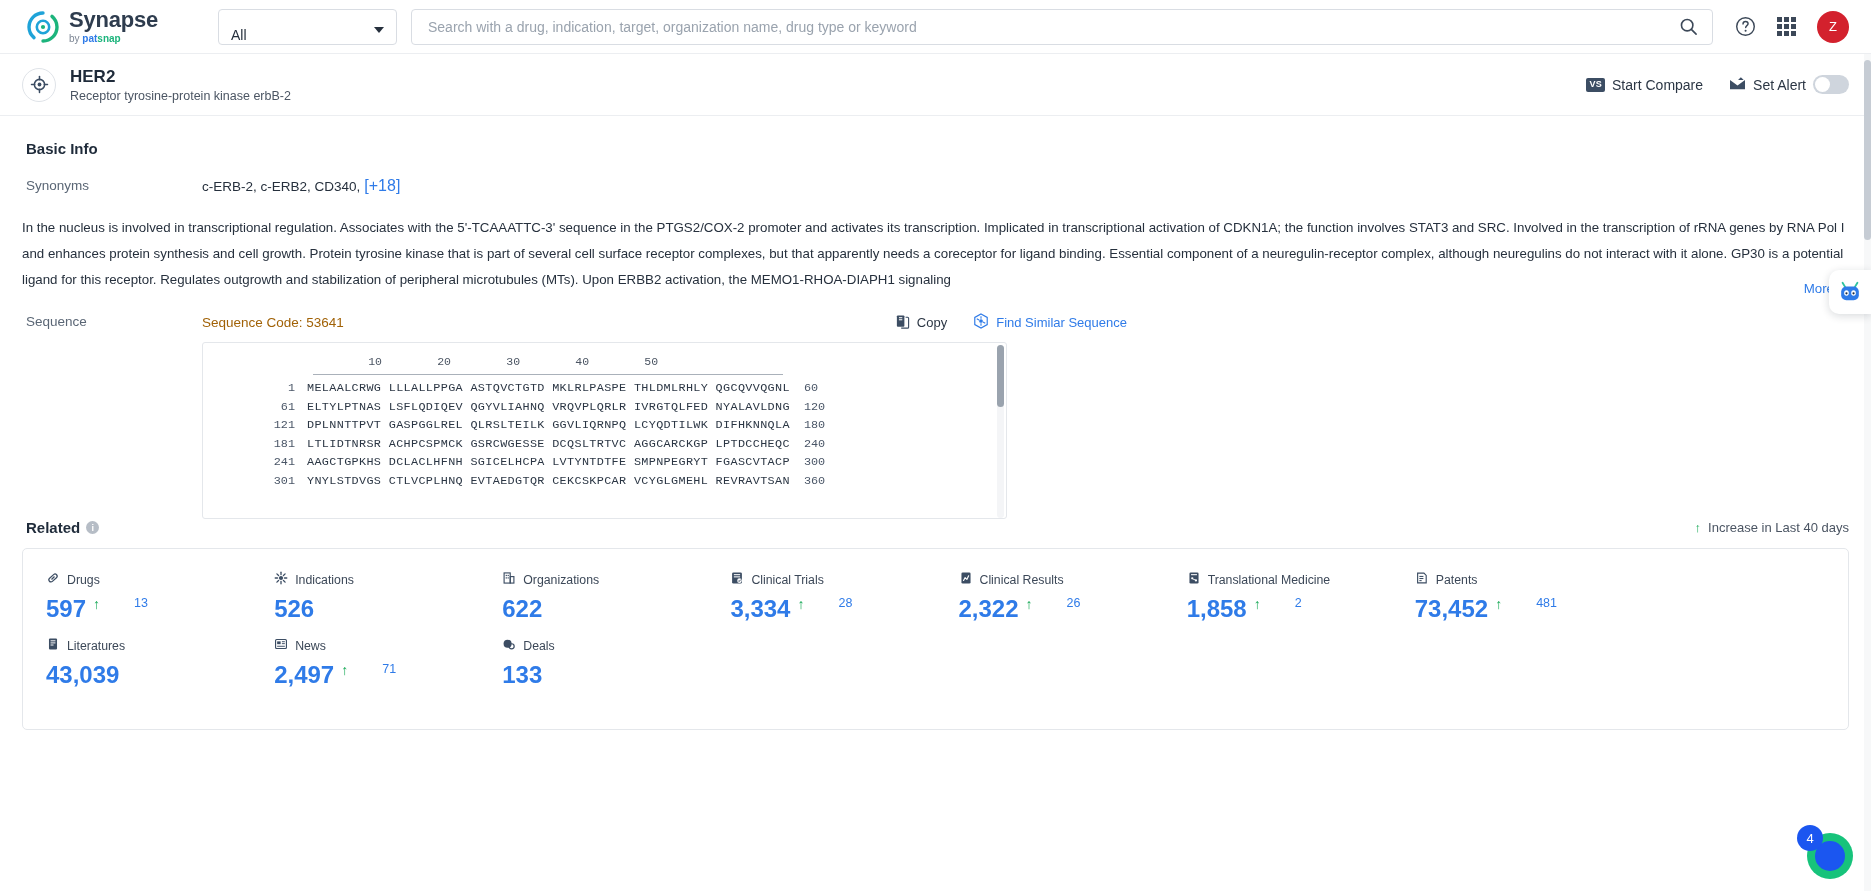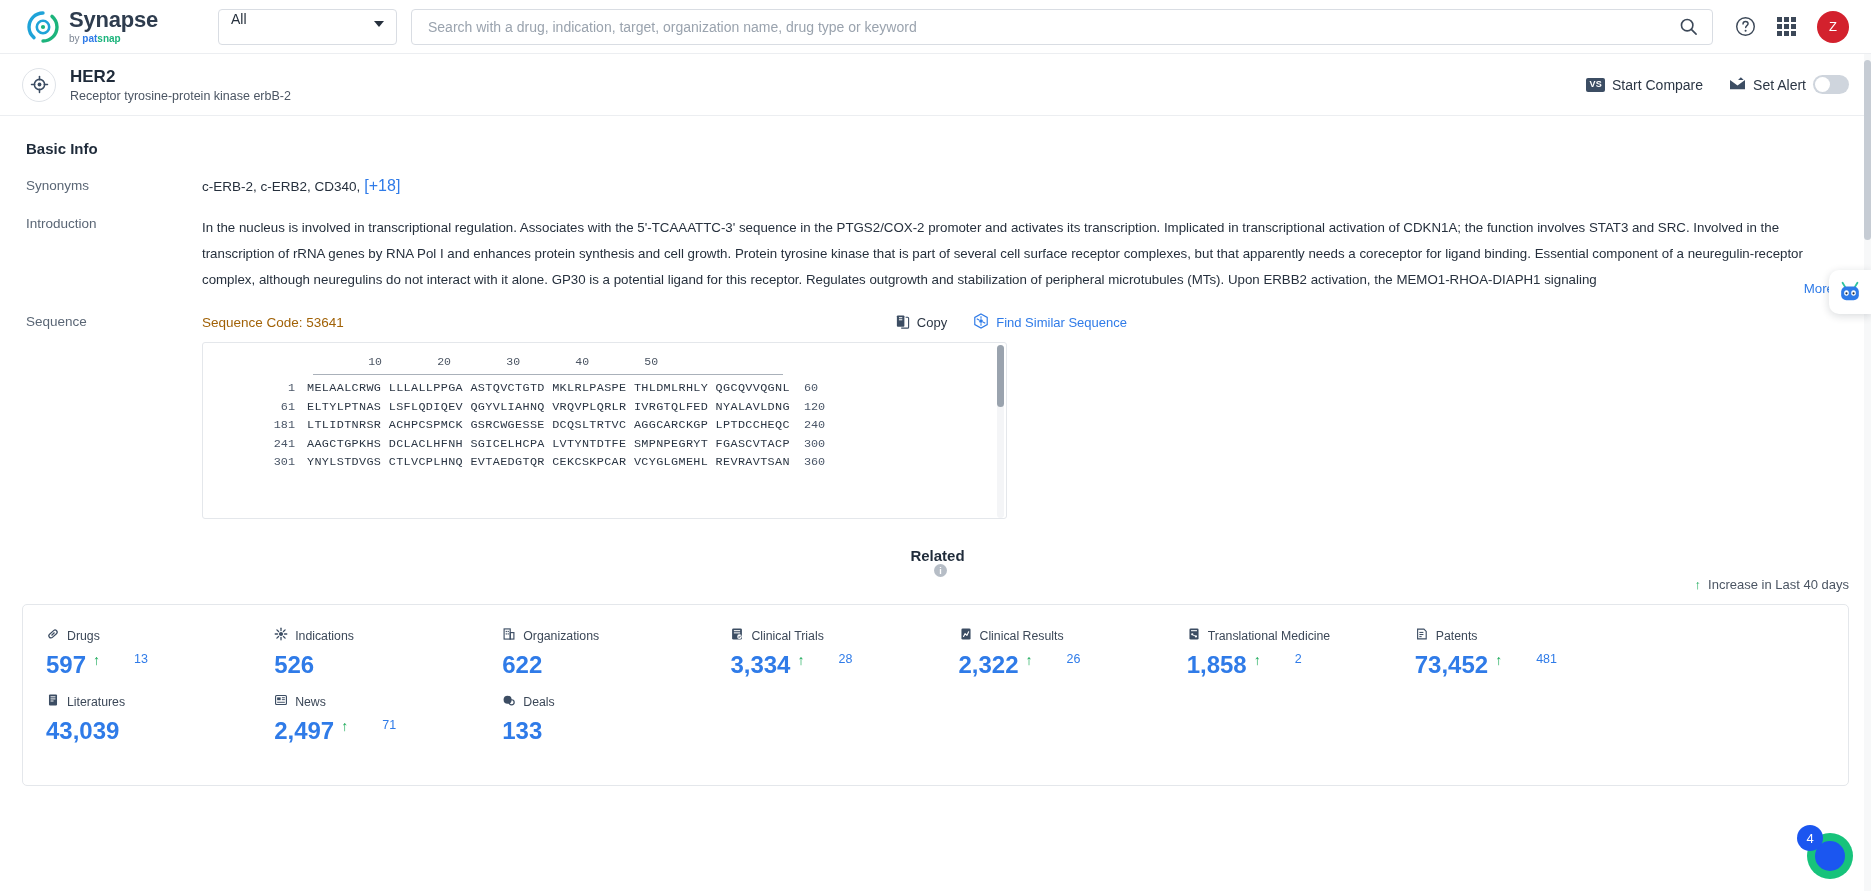--- a/index.html
+++ b/index.html
@@ -25,21 +25,21 @@
   .logo-mark { width: 34px; height: 34px; flex: none; }
   .logo-text { display: flex; flex-direction: column; line-height: 1; }
   .logo-name { font-size: 22px; font-weight: 600; color: #2e3c4e; letter-spacing: -0.2px; }
   .logo-sub { font-size: 10px; color: #7d8694; margin-top: 3px; }
   .logo-sub b { color: #1cb47c; font-weight: 700; }
   .logo-sub b.blue { color: #2f7be8; }
 
   .scope-select {
     width: 179px; height: 34px; flex: none;
     border: 1px solid #d9dde3; border-radius: 4px;
-    display: flex; align-items: flex-end; justify-content: space-between;
+    display: flex; align-items: flex-start; justify-content: space-between;
     padding: 17px 12px; margin-left: 24px; background: #fff;
     font-size: 14px; color: #26303d; cursor: pointer;
   }
   .caret { width: 0; height: 0; border-left: 5px solid transparent; border-right: 5px solid transparent; border-top: 6px solid #26303d; }
 
   .search-box {
     flex: 1; height: 36px; margin-left: 14px; margin-right: 22px;
     border: 1px solid #d9dde3; border-radius: 4px;
     display: flex; align-items: center; padding: 0 14px;
     background: #fff;
@@ -138,21 +138,21 @@
   .seq-num { width: 104px; text-align: right; color: #4a5667; padding-right: 12px; flex: none; }
   .seq-res { letter-spacing: 0.35px; }
   .seq-end { padding-left: 14px; color: #4a5667; }
   .seq-scroll {
     position: absolute; top: 2px; right: 2px; width: 7px; height: 173px;
     background: #f4f5f7; border-radius: 4px;
   }
   .seq-scroll i { position: absolute; top: 0; left: 0; width: 7px; height: 62px; background: #9aa3ae; border-radius: 4px; display: block; }
 
   
-  .related-head { display: flex; align-items: center; margin-top: 28px; padding-left: 4px; flex-direction: column; }
+  .related-head { display: flex; align-items: center; padding-left: 4px; }
   .related-title { font-size: 15px; font-weight: 700; color: #1f2b3a; }
   .info-dot {
     width: 13px; height: 13px; border-radius: 50%; background: #b6bdc6; color: #fff;
     font-size: 9px; font-weight: 700; display: inline-flex; align-items: center; justify-content: center;
     margin-left: 6px; cursor: pointer;
   }
   .legend { margin-left: auto; font-size: 13px; color: #4b5563; display: flex; align-items: center; gap: 7px; }
   .up-arrow { color: #18a957; font-size: 13px; line-height: 1; }
 
   .related-card {
@@ -290,21 +290,20 @@
     <div class="section-title">Basic Info</div>
 
     <div class="row">
       <div class="row-label">Synonyms</div>
       <div class="row-body">
         <span class="syn-list">c-ERB-2,  c-ERB2,  CD340,</span><span class="syn-more">[+18]</span>
       </div>
     </div>
 
     <div class="row">
-      <div class="row-label">Introduction</div>
       <div class="row-body" style="position:relative;">
         <div class="intro-text">In the nucleus is involved in transcriptional regulation. Associates with the 5'-TCAAATTC-3' sequence in the PTGS2/COX-2 promoter and activates its transcription. Implicated in transcriptional activation of CDKN1A; the function involves STAT3 and SRC. Involved in the transcription of rRNA genes by RNA Pol I and enhances protein synthesis and cell growth. Protein tyrosine kinase that is part of several cell surface receptor complexes, but that apparently needs a coreceptor for ligand binding. Essential component of a neuregulin-receptor complex, although neuregulins do not interact with it alone. GP30 is a potential ligand for this receptor. Regulates outgrowth and stabilization of peripheral microtubules (MTs). Upon ERBB2 activation, the MEMO1-RHOA-DIAPH1 signaling</div>
         <div class="more-link">
           <span>More</span>
           <span>
             <svg width="12" height="12" viewBox="0 0 12 12">
                 <path d="M2 3.5 L6 7.5 L10 3.5" fill="none" stroke="#2f7be8" stroke-width="1.5" stroke-linecap="round"></path>
               </svg>
           </span>
         </div>
@@ -353,20 +352,25 @@
                 <span class="seq-num">1</span>
                 <span class="seq-res">MELAALCRWG LLLALLPPGA ASTQVCTGTD MKLRLPASPE THLDMLRHLY QGCQVVQGNL</span>
                 <span class="seq-end">60</span>
               </div>
               <div class="seq-line">
                 <span class="seq-num">61</span>
                 <span class="seq-res">ELTYLPTNAS LSFLQDIQEV QGYVLIAHNQ VRQVPLQRLR IVRGTQLFED NYALAVLDNG</span>
                 <span class="seq-end">120</span>
               </div>
               <div class="seq-line">
+                <span class="seq-num">121</span>
+                <span class="seq-res">DPLNNTTPVT GASPGGLREL QLRSLTEILK GGVLIQRNPQ LCYQDTILWK DIFHKNNQLA</span>
+                <span class="seq-end">180</span>
+              </div>
+              <div class="seq-line">
                 <span class="seq-num">181</span>
                 <span class="seq-res">LTLIDTNRSR ACHPCSPMCK GSRCWGESSE DCQSLTRTVC AGGCARCKGP LPTDCCHEQC</span>
                 <span class="seq-end">240</span>
               </div>
               <div class="seq-line">
                 <span class="seq-num">241</span>
                 <span class="seq-res">AAGCTGPKHS DCLACLHFNH SGICELHCPA LVTYNTDTFE SMPNPEGRYT FGASCVTACP</span>
                 <span class="seq-end">300</span>
               </div>
               <div class="seq-line">

